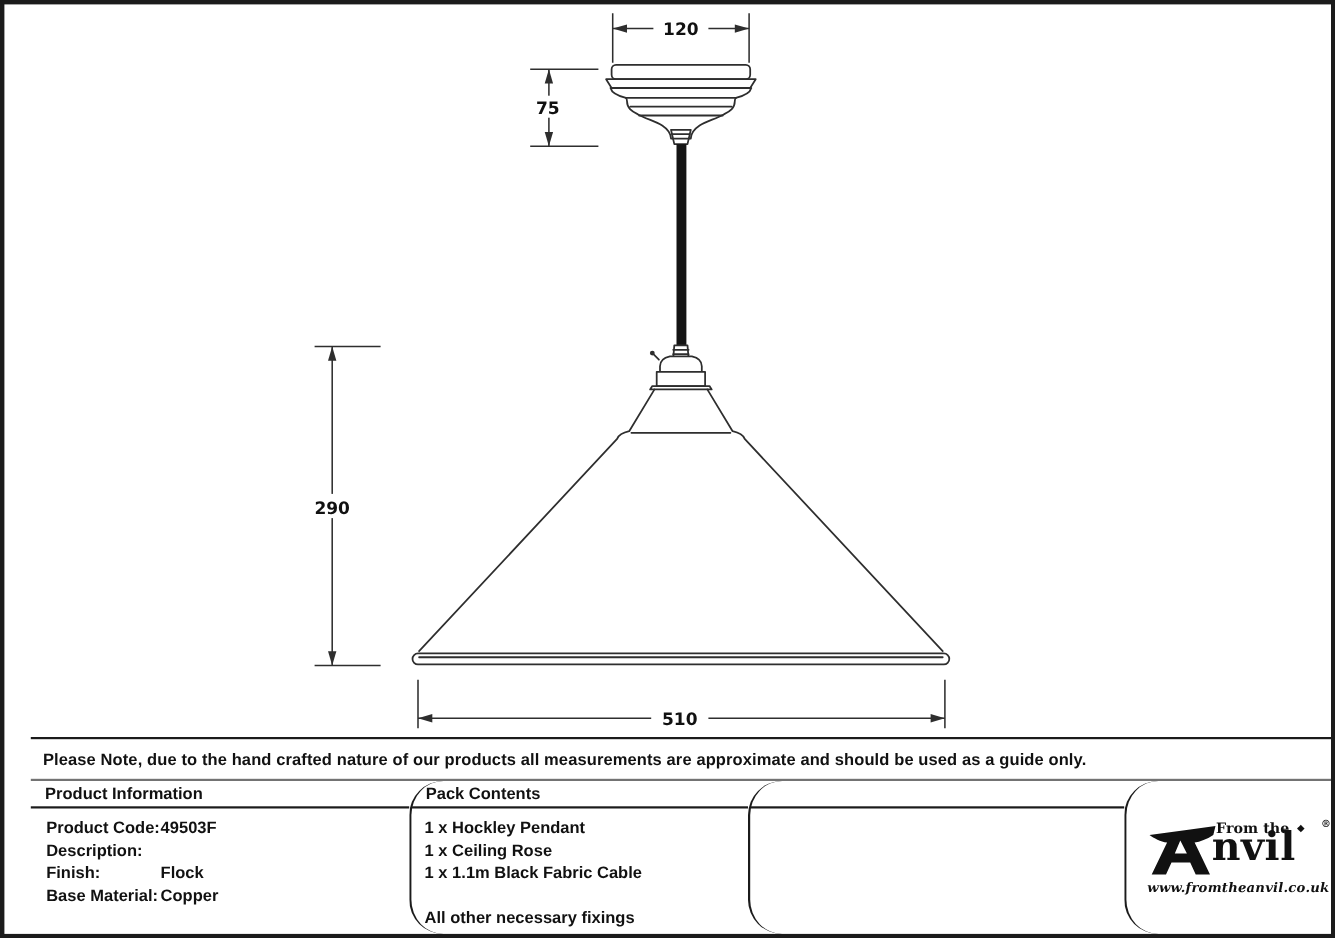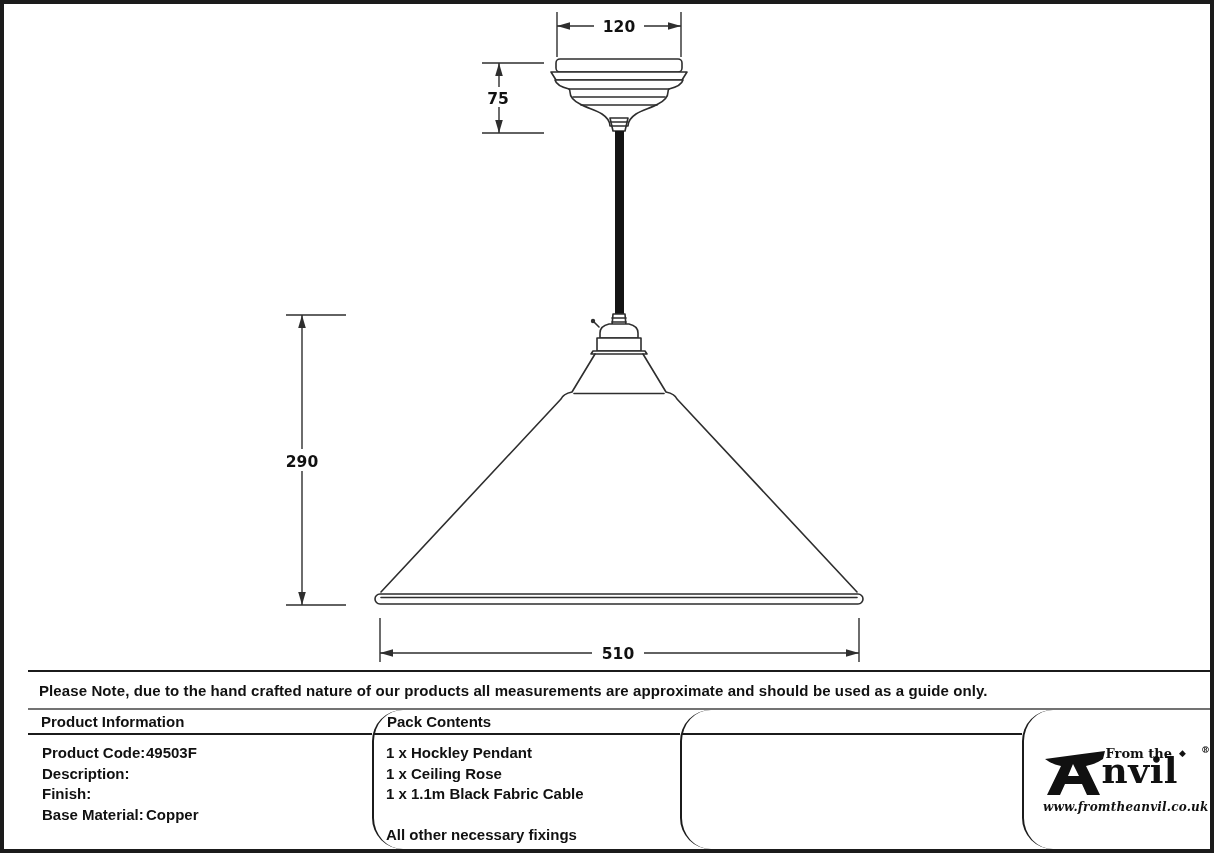--- a/index.html
+++ b/index.html
@@ -150,20 +150,21 @@
       <div class="cell-body">
         <div class="kv-row">
           <span class="kv-label">Product Code:</span>
           <span class="kv-value">49503F</span>
         </div>
         <div class="kv-row">
           <span class="kv-label">Description:</span>
         </div>
         <div class="kv-row">
           <span class="kv-label">Finish:</span>
+          <span class="kv-value">Flock</span>
         </div>
         <div class="kv-row">
           <span class="kv-label">Base Material:</span>
           <span class="kv-value">Copper</span>
         </div>
       </div>
     </div>
 
     <div class="col">
       <div class="cell-header">Pack Contents</div>

